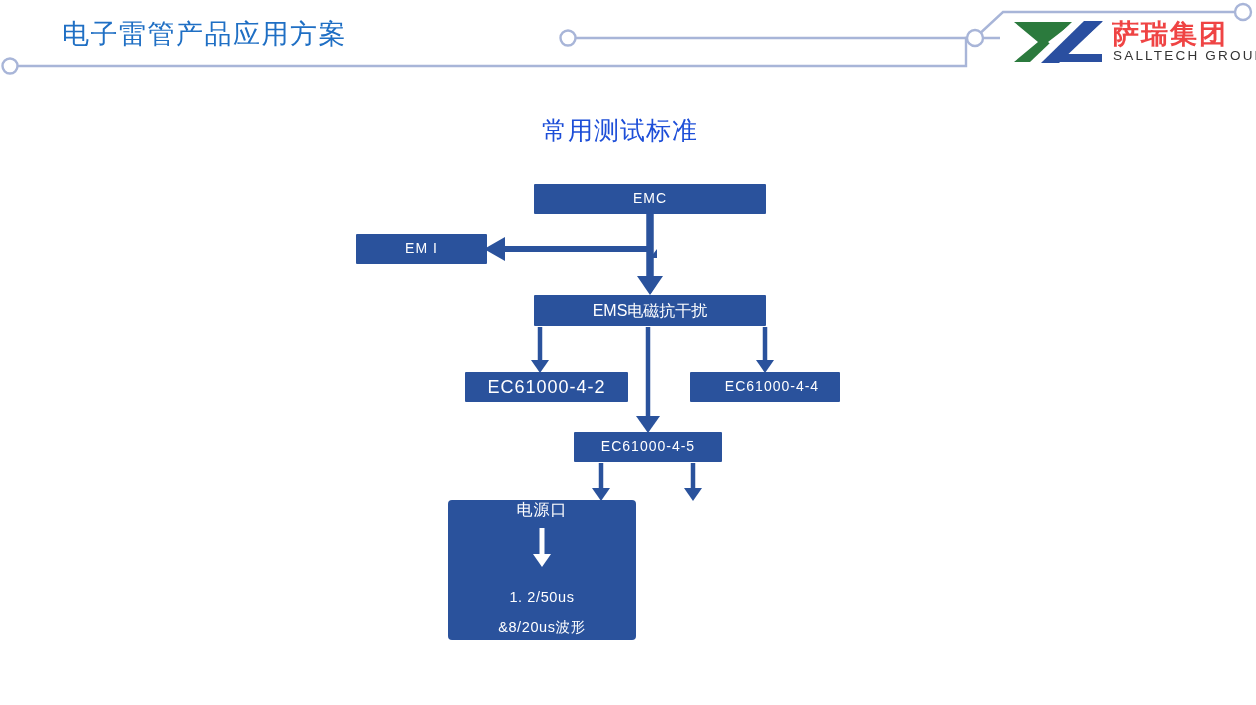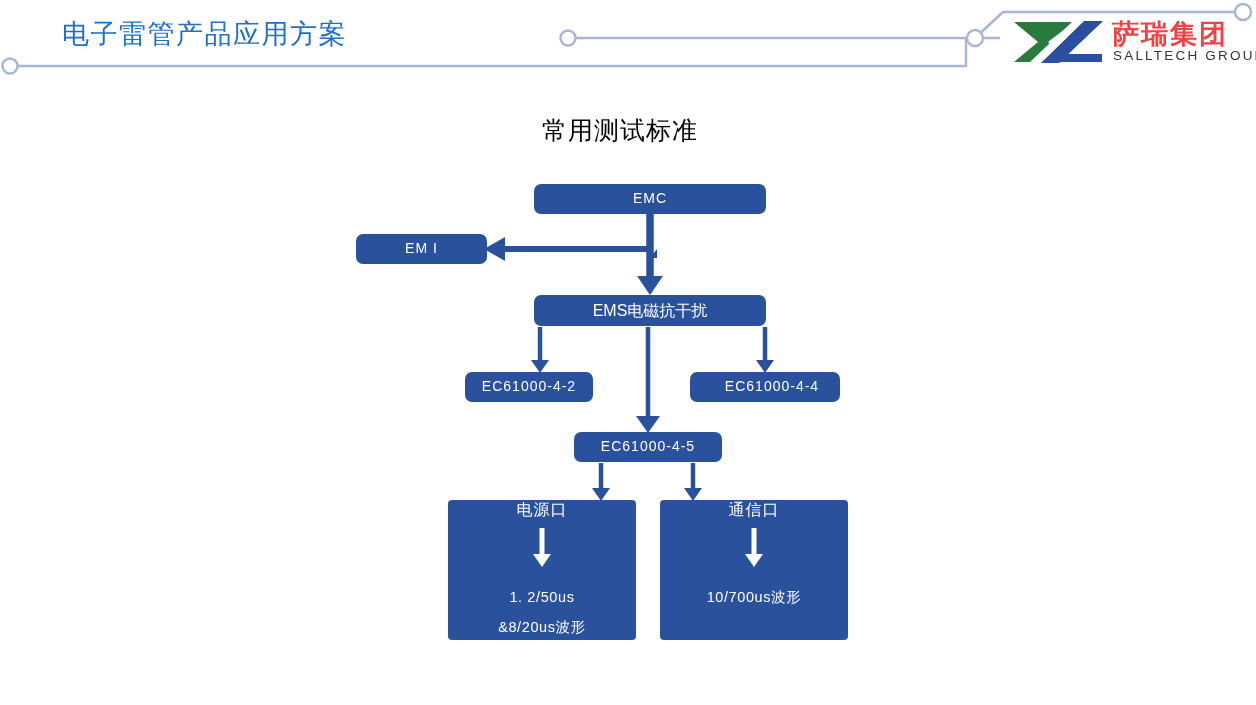--- a/index.html
+++ b/index.html
@@ -48,34 +48,34 @@
     font-family: "Liberation Sans", sans-serif;
   }
 
   
   #section-title {
     position: absolute;
     left: 0; top: 114px;
     width: 1256px;
     text-align: center;
     font-size: 25px;
-    color: #000000;
+    color: #1d4ed8;
     letter-spacing: 1px;
     font-family: "DejaVu Sans", "Liberation Sans", sans-serif;
   }
   #section-title span { position: relative; left: -8px; }
 
   
   #flow { position: absolute; left: 0; top: 0; width: 1256px; height: 705px; }
   #connectors { position: absolute; left: 0; top: 0; width: 1256px; height: 705px; }
 
   .node {
     position: absolute;
     background: #2A529C;
-    border-radius: 7px;
+    border-radius: 1px;
     color: #ffffff;
     display: flex;
     align-items: center;
     justify-content: center;
     text-align: center;
     font-family: "Liberation Sans", "DejaVu Sans", sans-serif;
     line-height: 1.25;
     white-space: nowrap;
   }
   .node.mono { letter-spacing: 1px; }
@@ -87,21 +87,21 @@
   }
   .big-head { font-size: 16px; letter-spacing: 1px; }
   .big-arrow { margin: 6px 0 8px 0; line-height: 1; }
   .big-body { font-size: 14.5px; letter-spacing: .6px; }
   .big-body div { margin-top: 12px; }
 
   
   #node-emc      { left: 534px; top: 184px;  width: 232px; height: 30px; font-size: 14px; }
   #node-emi      { left: 356px; top: 234px;  width: 131px; height: 30px; font-size: 14px; }
   #node-ems      { left: 534px; top: 295px;  width: 232px; height: 31px; font-size: 16px; }
-  #node-4-2      { left: 465px; top: 372px;  width: 128px; height: 30px; font-size: 14px; }
+  #node-4-2      { left: 465px; top: 372px;  width: 163px; height: 30px; font-size: 18px; }
   #node-4-4      { left: 690px; top: 372px;  width: 150px; height: 30px; font-size: 14px; padding-left: 14px; }
   #node-4-5      { left: 574px; top: 432px;  width: 148px; height: 30px; font-size: 14px; }
   #node-power    { left: 448px; top: 500px;  width: 188px; height: 140px; }
   #node-comm     { left: 660px; top: 500px;  width: 188px; height: 140px; }
 </style>
 </head>
 <body>
 
 <div id="slide">
 
@@ -210,26 +210,15 @@
       <svg class="big-arrow" width="22" height="42" viewBox="0 0 22 42">
         <line x1="11" y1="2" x2="11" y2="30" stroke="#ffffff" stroke-width="5"></line>
         <polygon points="2,28 20,28 11,41" fill="#ffffff"></polygon>
       </svg>
       <div class="big-body">
         <div>1. 2/50us</div>
         <div>&amp;8/20us波形</div>
       </div>
     </div>
 
-    <div class="node node-big" id="node-comm">
-      <div class="big-head">通信口</div>
-      <svg class="big-arrow" width="22" height="42" viewBox="0 0 22 42">
-        <line x1="11" y1="2" x2="11" y2="30" stroke="#ffffff" stroke-width="5"></line>
-        <polygon points="2,28 20,28 11,41" fill="#ffffff"></polygon>
-      </svg>
-      <div class="big-body">
-        <div>10/700us波形</div>
-        <div></div>
-      </div>
-    </div>
 
   </div>
 </div>
 
 </body></html>

